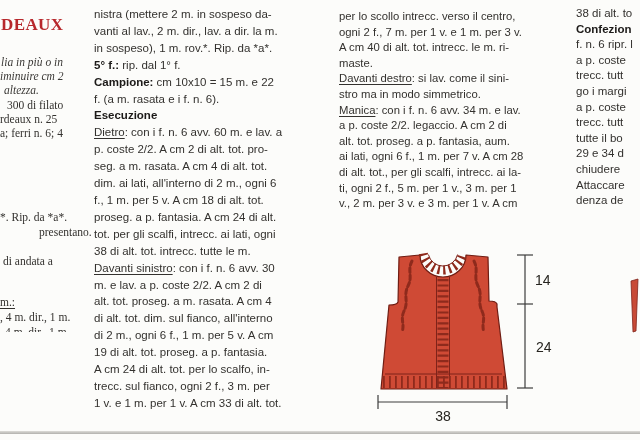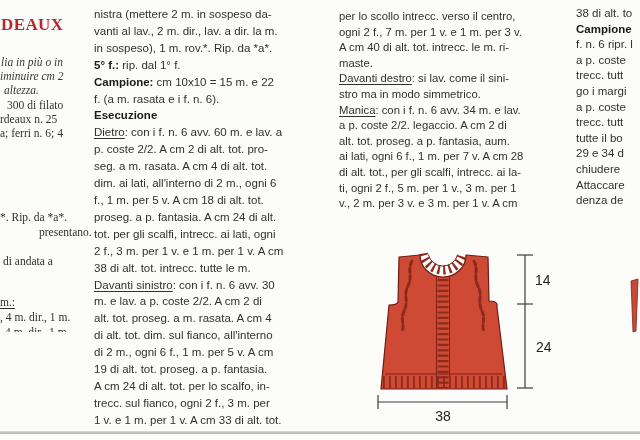--- a/index.html
+++ b/index.html
@@ -58,21 +58,20 @@
       <div class="tl"><span class="b">Campione:</span><span> cm 10x10 = 15 m. e 22</span></div>
       <div class="tl"><span>f. (a m. rasata e i f. n. 6).</span></div>
       <div class="tl"><span class="b">Esecuzione</span></div>
       <div class="tl"><span class="u">Dietro</span><span>: con i f. n. 6 avv. 60 m. e lav. a</span></div>
       <div class="tl"><span>p. coste 2/2. A cm 2 di alt. tot. pro-</span></div>
       <div class="tl"><span>seg. a m. rasata. A cm 4 di alt. tot.</span></div>
       <div class="tl"><span>dim. ai lati, all'interno di 2 m., ogni 6</span></div>
       <div class="tl"><span>f., 1 m. per 5 v. A cm 18 di alt. tot.</span></div>
       <div class="tl"><span>proseg. a p. fantasia. A cm 24 di alt.</span></div>
       <div class="tl"><span>tot. per gli scalfi, intrecc. ai lati, ogni</span></div>
-      <div class="tl"><span>2 f., 3 m. per 1 v. e 1 m. per 1 v. A cm</span></div>
       <div class="tl"><span>38 di alt. tot. intrecc. tutte le m.</span></div>
       <div class="tl"><span class="u">Davanti sinistro</span><span>: con i f. n. 6 avv. 30</span></div>
       <div class="tl"><span>m. e lav. a p. coste 2/2. A cm 2 di</span></div>
       <div class="tl"><span>alt. tot. proseg. a m. rasata. A cm 4</span></div>
       <div class="tl"><span>di alt. tot. dim. sul fianco, all'interno</span></div>
       <div class="tl"><span>di 2 m., ogni 6 f., 1 m. per 5 v. A cm</span></div>
       <div class="tl"><span>19 di alt. tot. proseg. a p. fantasia.</span></div>
       <div class="tl"><span>A cm 24 di alt. tot. per lo scalfo, in-</span></div>
       <div class="tl"><span>trecc. sul fianco, ogni 2 f., 3 m. per</span></div>
       <div class="tl"><span>1 v. e 1 m. per 1 v. A cm 33 di alt. tot.</span></div>
@@ -89,21 +88,21 @@
       <div class="tl"><span>a p. coste 2/2. legaccio. A cm 2 di</span></div>
       <div class="tl"><span>alt. tot. proseg. a p. fantasia, aum.</span></div>
       <div class="tl"><span>ai lati, ogni 6 f., 1 m. per 7 v. A cm 28</span></div>
       <div class="tl"><span>di alt. tot., per gli scalfi, intrecc. ai la-</span></div>
       <div class="tl"><span>ti, ogni 2 f., 5 m. per 1 v., 3 m. per 1</span></div>
       <div class="tl"><span>v., 2 m. per 3 v. e 3 m. per 1 v. A cm</span></div>
     </div>
 
   <div class="col col4">
       <div class="tl"><span>38 di alt. to</span></div>
-      <div class="tl"><span class="b">Campione</span></div>
+      <div class="tl"><span class="b">Confezion</span></div>
       <div class="tl"><span>f. n. 6 ripr. l</span></div>
       <div class="tl"><span>a p. coste</span></div>
       <div class="tl"><span>trecc. tutt</span></div>
       <div class="tl"><span>go i margi</span></div>
       <div class="tl"><span>a p. coste</span></div>
       <div class="tl"><span>trecc. tutt</span></div>
       <div class="tl"><span>tutte il bo</span></div>
       <div class="tl"><span>29 e 34 d</span></div>
       <div class="tl"><span>chiudere</span></div>
       <div class="tl"><span>Attaccare</span></div>

